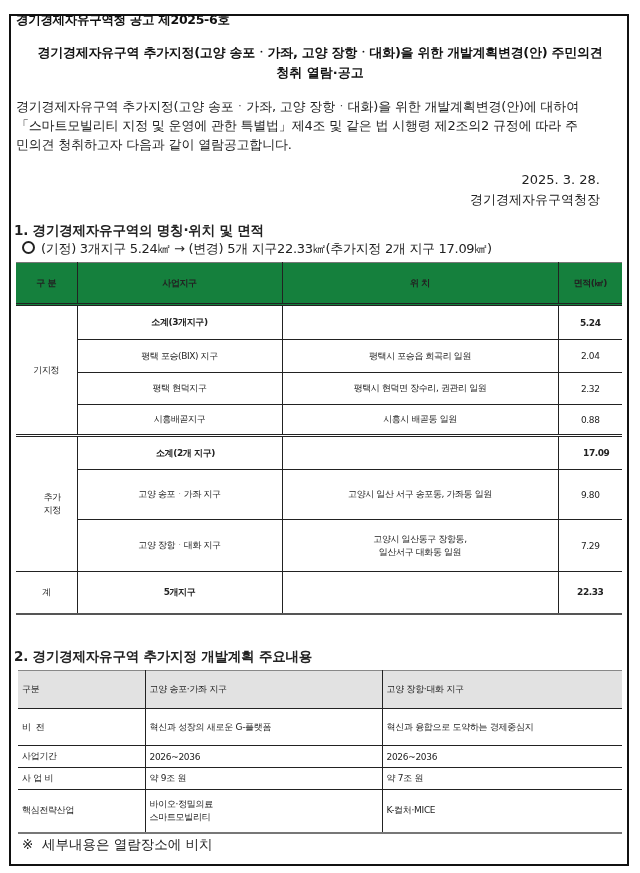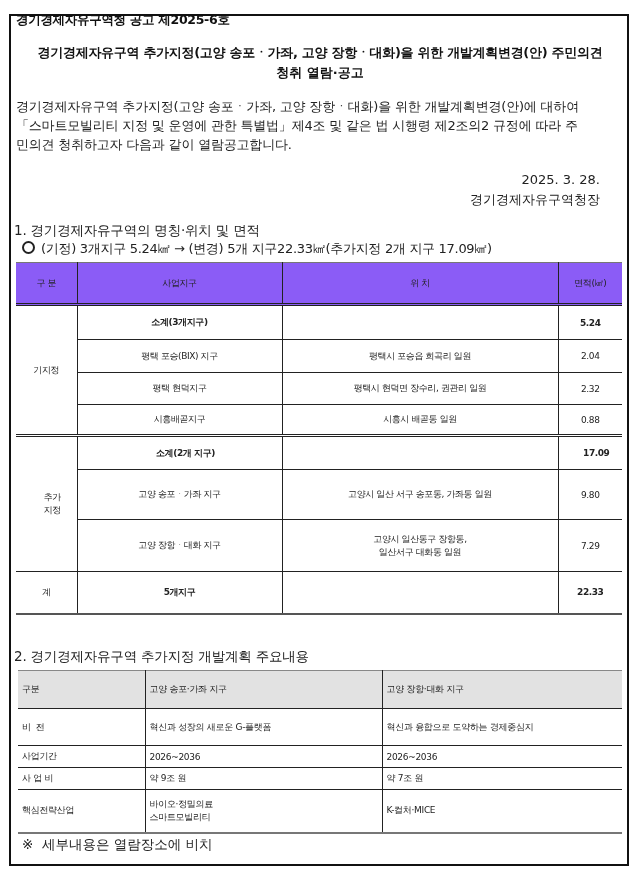--- a/index.html
+++ b/index.html
@@ -7,28 +7,28 @@
          font-family:"DejaVu Sans", sans-serif; color:#111; }
   .frame { position:absolute; left:9px; top:14px; width:620px; height:852px;
            border:2px solid #111; box-sizing:border-box; }
   .abs { position:absolute; white-space:nowrap; }
   .notice-no { left:16px; top:12px; font-size:12.5px; font-weight:bold; letter-spacing:-0.3px; }
   .title1 { left:0; width:640px; text-align:center; top:44px; font-size:13px; font-weight:bold; letter-spacing:-0.3px; }
   .title2 { left:0; width:640px; text-align:center; top:64px; font-size:13px; font-weight:bold; }
   .body-line { left:16px; font-size:13px; letter-spacing:-0.2px; color:#222; }
   .date { right:40px; top:172px; font-size:13px; color:#222; }
   .issuer { right:40px; top:191px; font-size:13px; color:#222; }
-  .sec-title { left:14px; font-size:13.5px; color:#222; letter-spacing:-0.2px; }
+  .sec-title { left:14px; font-size:13.5px; color:#222; letter-spacing:-0.2px;font-weight:bold; }
   .summary { left:22px; top:240px; font-size:13px; color:#222; letter-spacing:-0.3px; }
 
   table { border-collapse:collapse; position:absolute; table-layout:fixed; }
   .t1 { left:16px; top:262px; width:606px; }
   .t1 td, .t1 th { border:1px solid #222; font-size:9px; text-align:center; vertical-align:middle;
                    padding:0; color:#222; letter-spacing:-0.4px; }
-  .t1 th { background:#8b5cf6; font-weight:normal; height:40px; }
+  .t1 th { background:#15803d; font-weight:bold; height:40px; }
   .t1 tr.hdr th { border-top:1px solid #777; border-bottom:3px double #222; }
   .t1 .first { border-left:none; }
   .t1 .last { border-right:none; }
   .t1 .bold { font-weight:bold; }
   .t1 tr.dbl td { border-top:3px double #222;padding-left:12px; }
   .t1 tr.end td { border-bottom:2px solid #555; }
 
   .t2 { left:18px; top:670px; width:604px; }
   .t2 td, .t2 th { border:1px solid #222; font-size:9px; text-align:left; vertical-align:middle;
                    padding:4px; color:#222; letter-spacing:-0.3px; }

